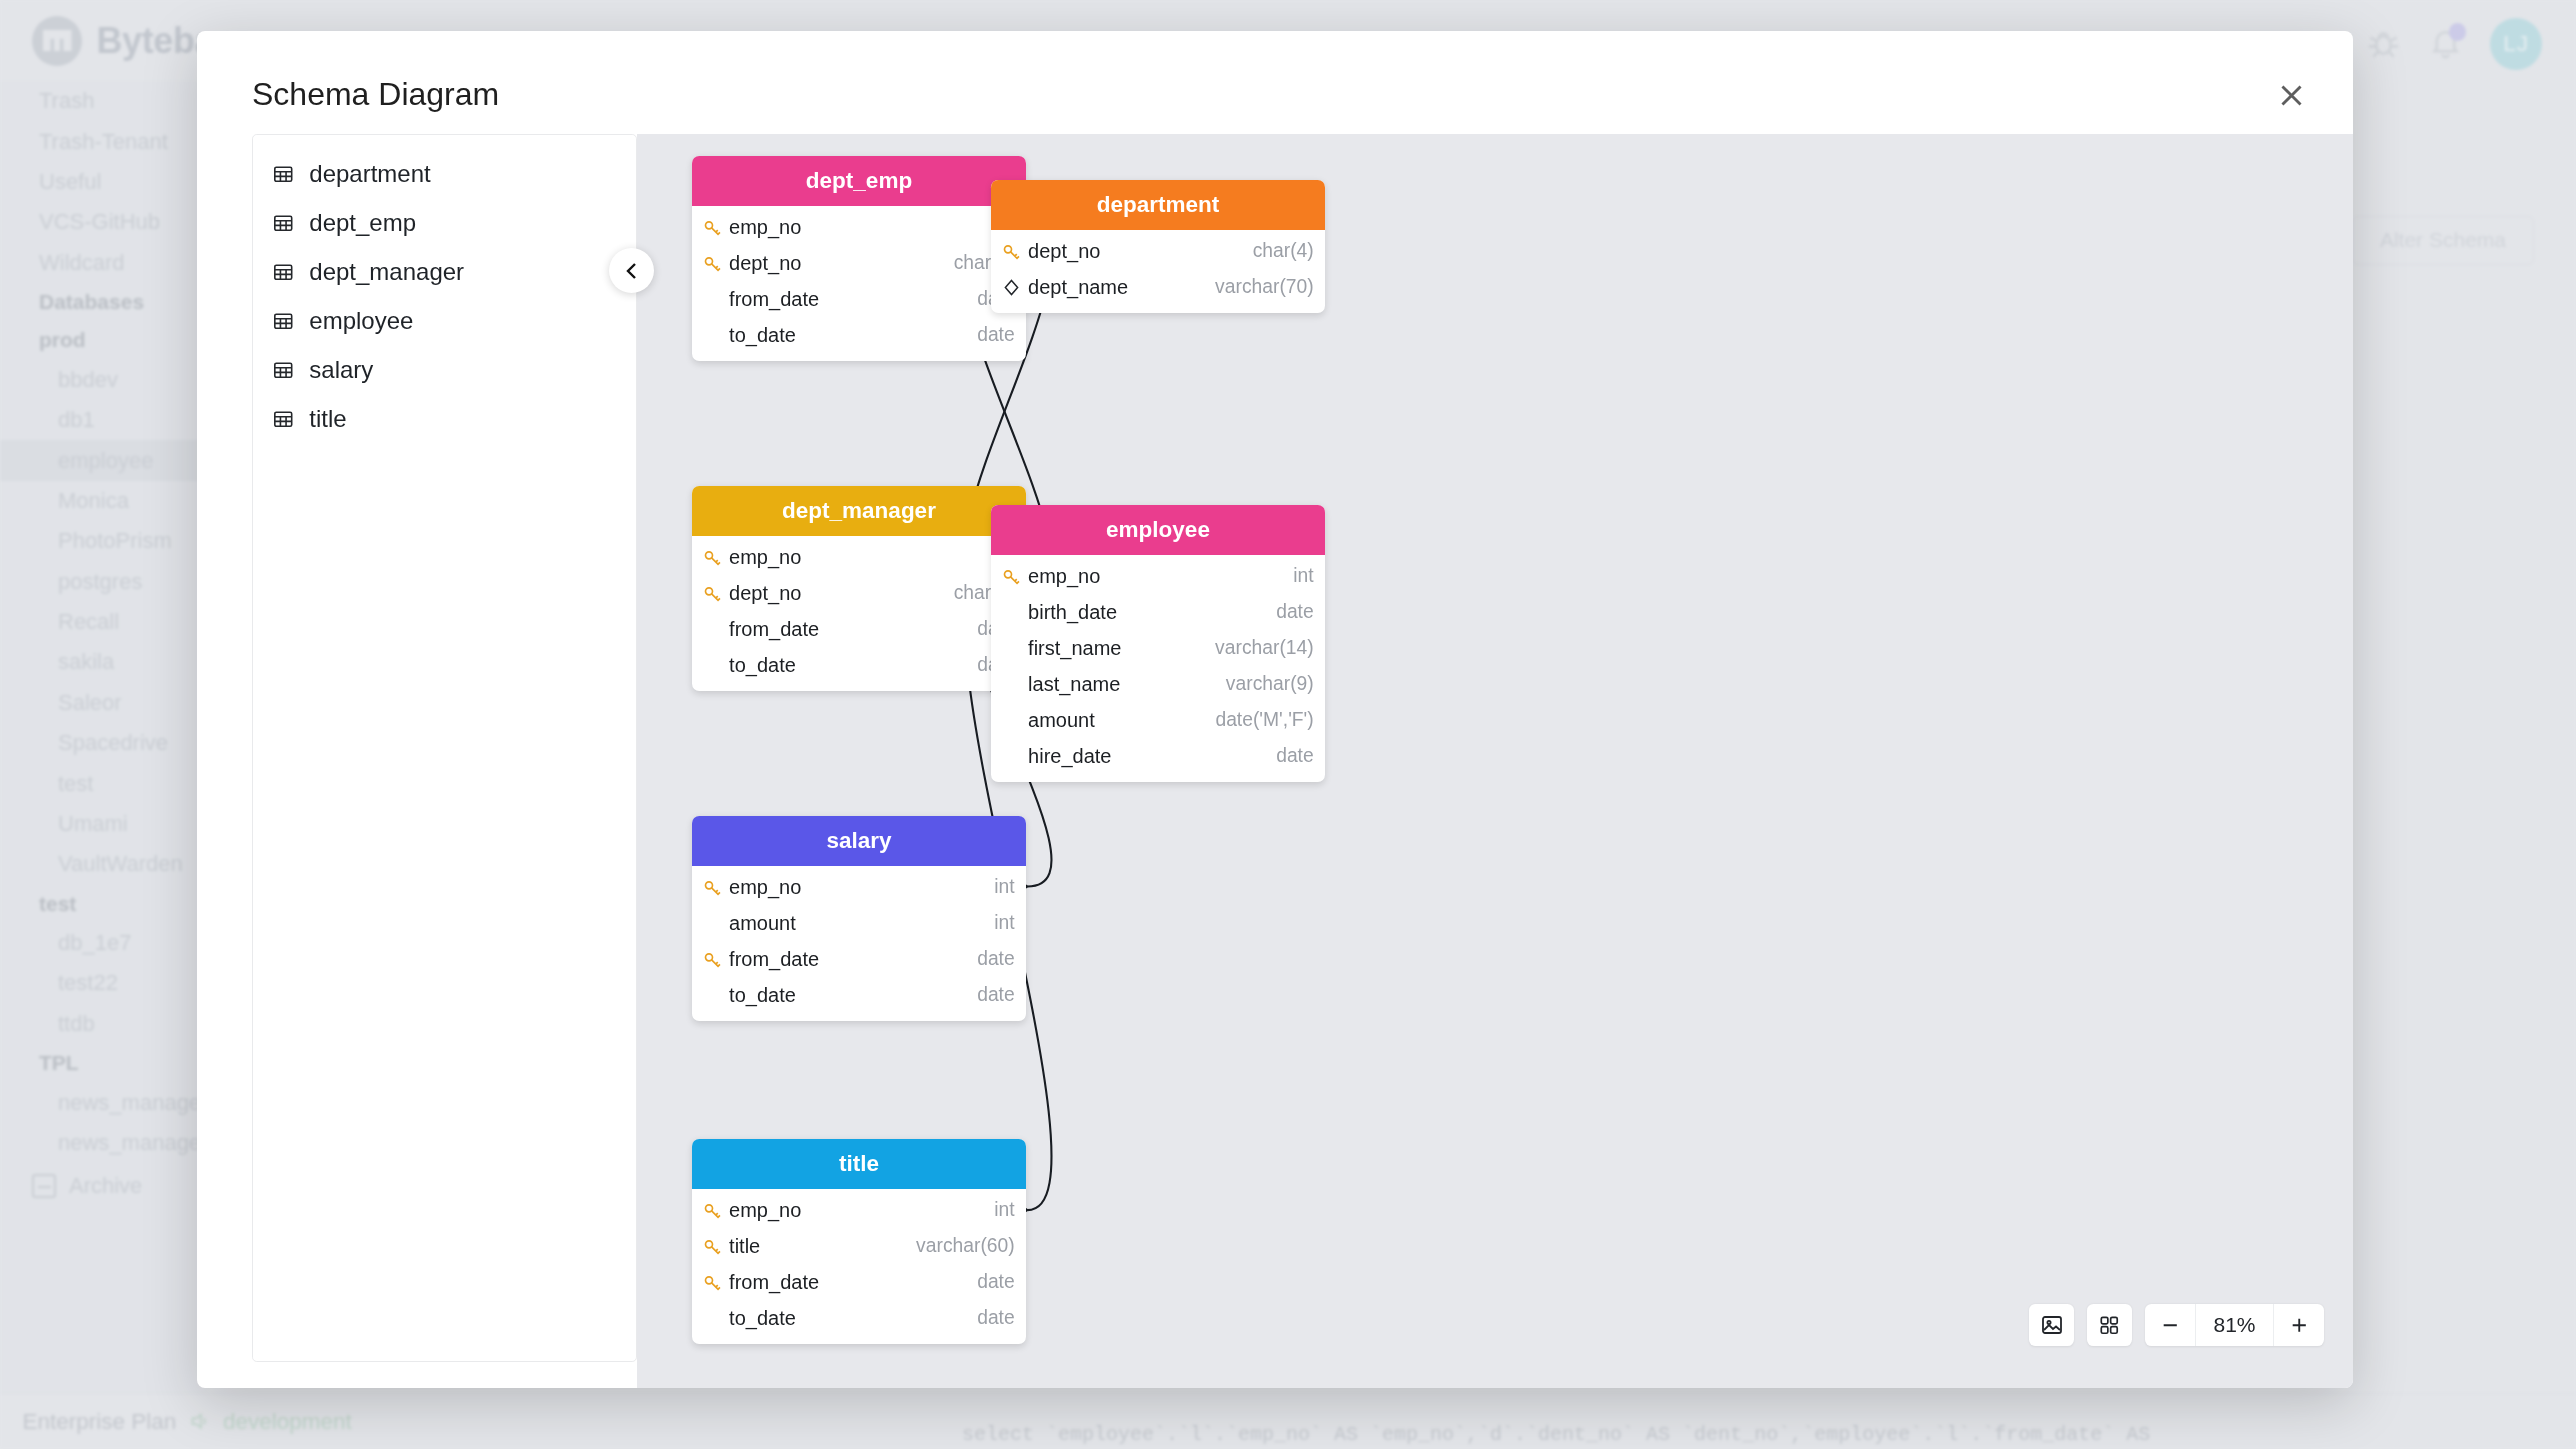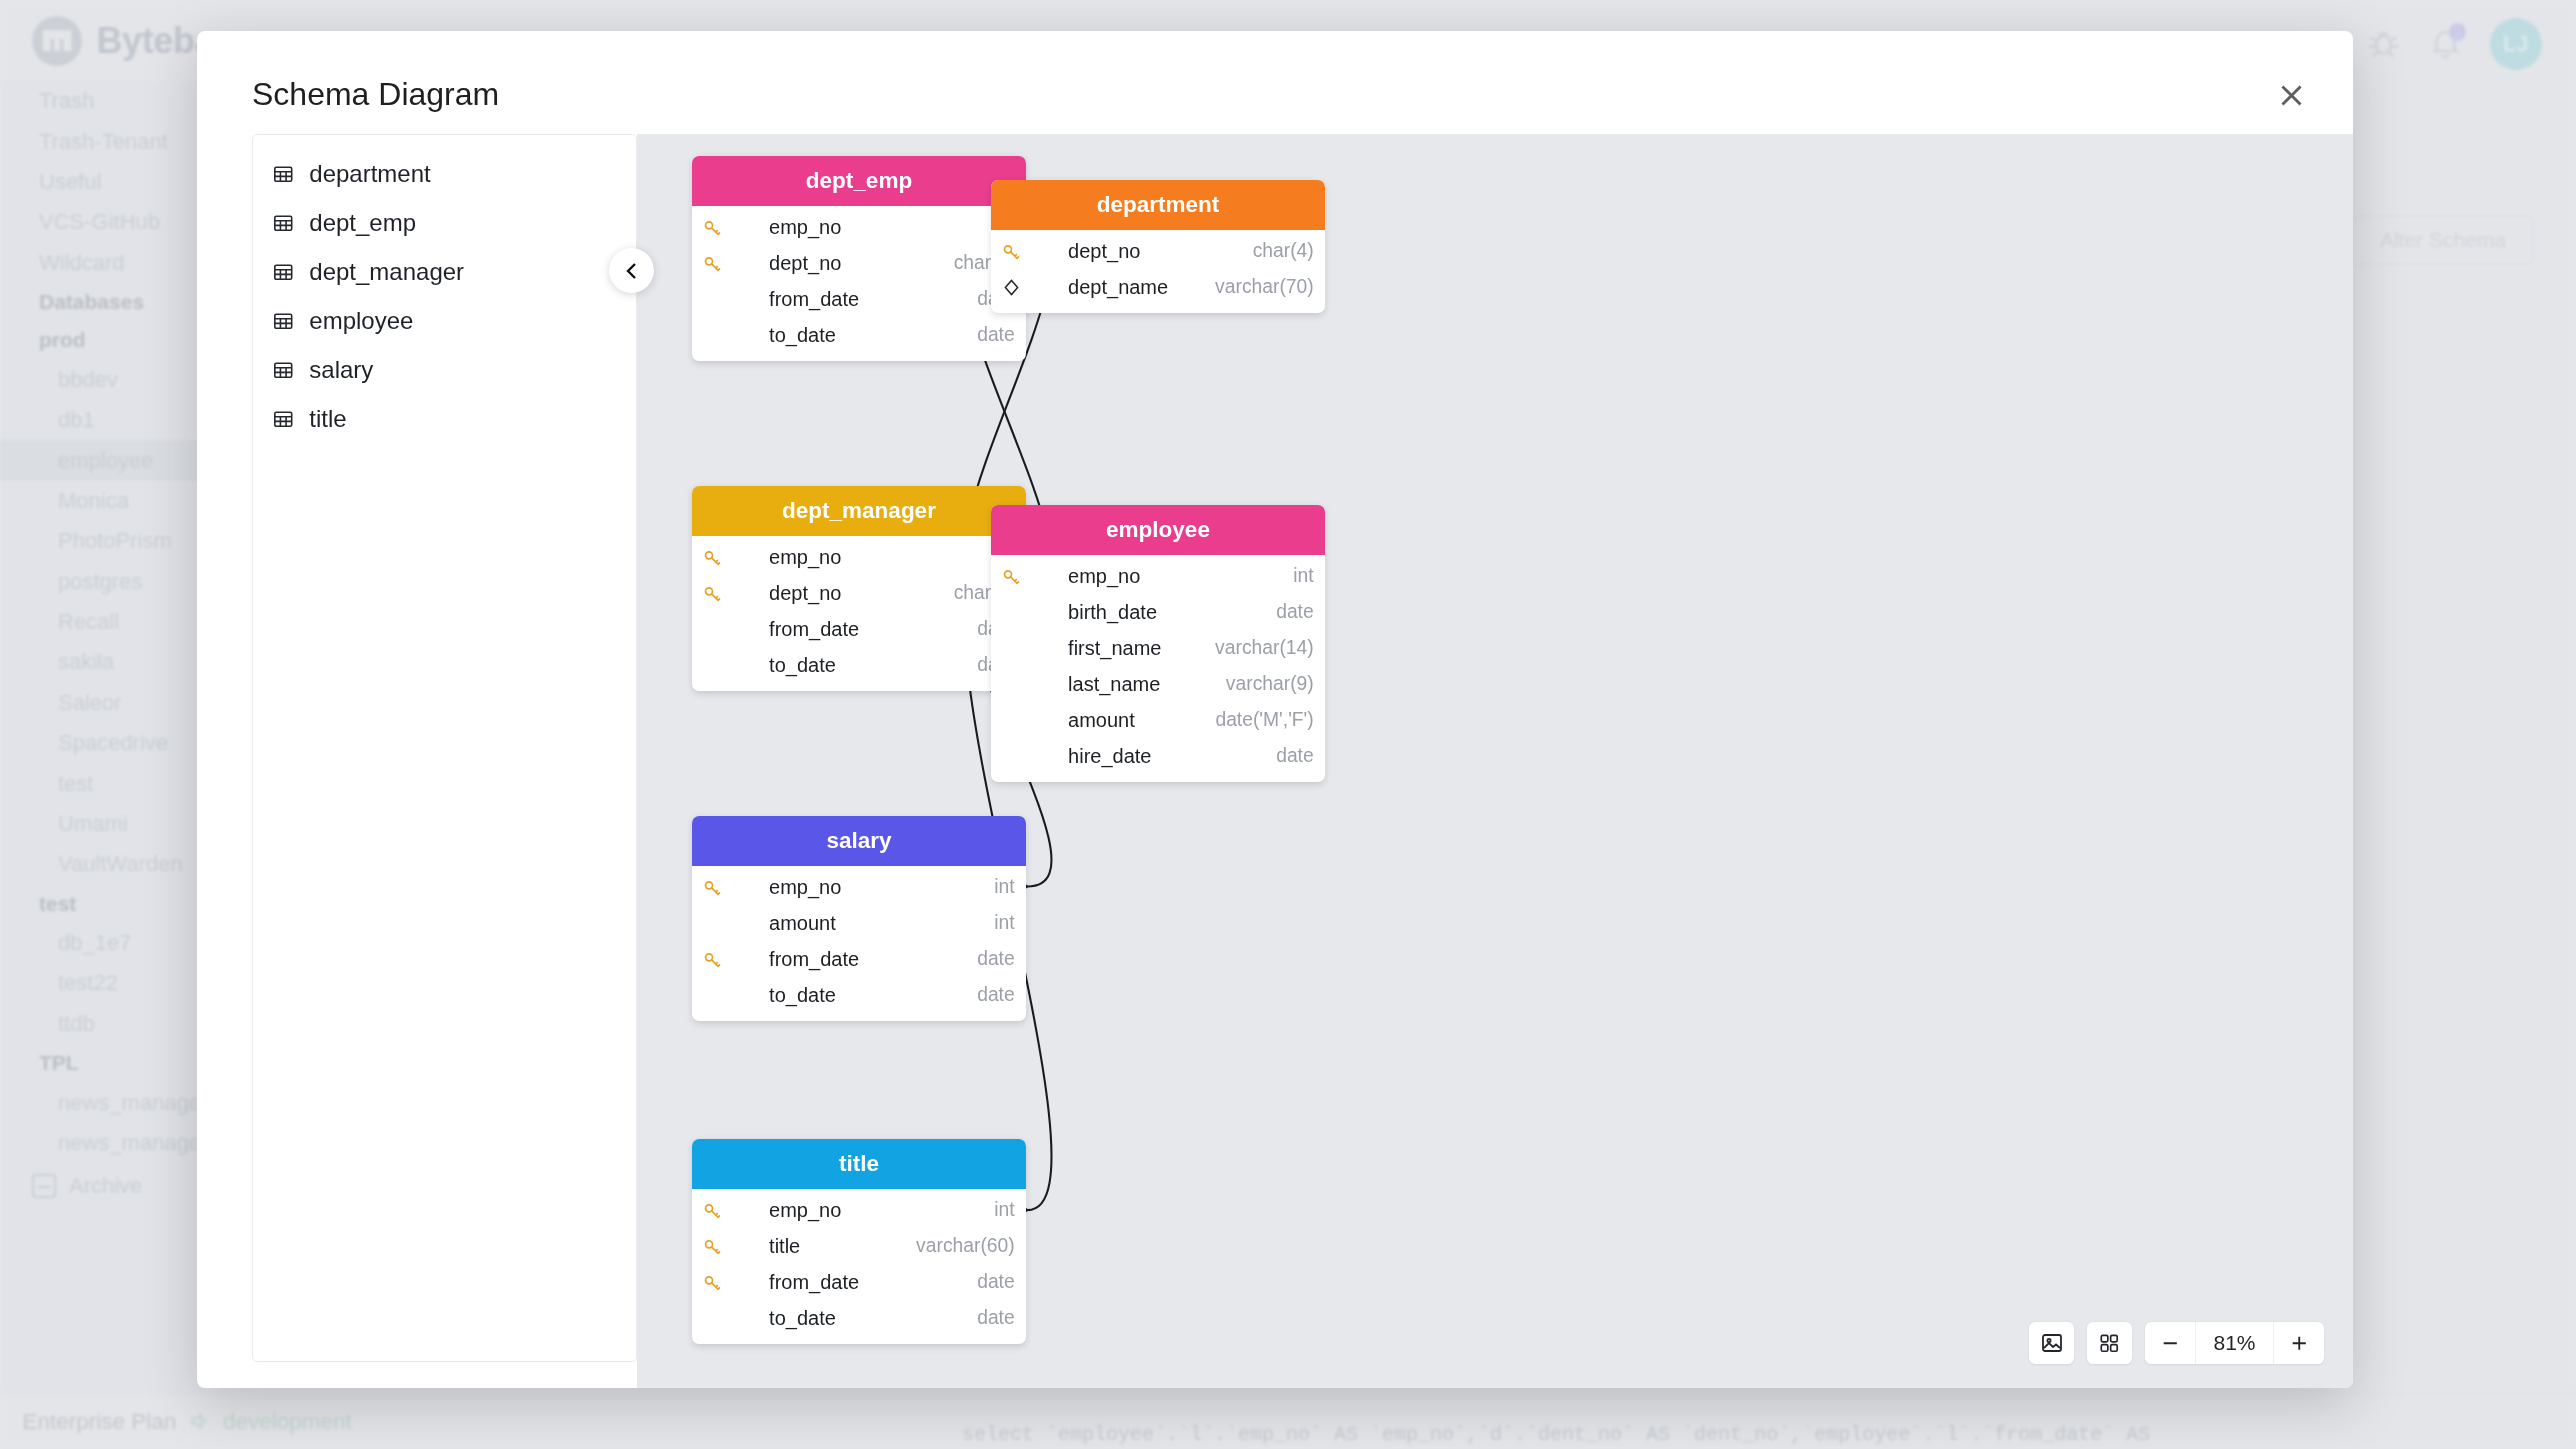--- a/index.html
+++ b/index.html
@@ -135,30 +135,30 @@
     box-shadow: 0 2.4px 7.2px rgba(0,0,0,.13);
     overflow: hidden;
   }
   .node-hd {
     height: 50px; display: flex; align-items: center; justify-content: center;
     color: #fff; font-size: 22.5px; font-weight: 700;
   }
   .node-body { padding: 3.2px 0 8px 0; }
   .col-row {
     display: flex; align-items: center;
-    height: 36px; padding: 0 11.3px 0 9.7px; gap: 40px;
+    height: 36px; padding: 0 11.3px 0 9.7px;
   }
   .col-ico { width: 21px; height: 21px; flex: none; margin-right: 6.4px; }
   .col-ico.empty { visibility: hidden; }
   .col-name { font-size: 20px; color: #1c1f23; flex: 1; }
   .col-type { font-size: 19.3px; color: #9b9fa6; }
 
   
   .zoom-bar {
-    position: absolute; right: 29px; bottom: 24px;
+    position: absolute; right: 29px; bottom: 42px;
     display: flex; align-items: center; gap: 13px; z-index: 8;
   }
   .zb-btn {
     width: 45px; height: 42px; border-radius: 6.4px; background: #fff;
     display: flex; align-items: center; justify-content: center;
     color: #22252a; box-shadow: 0 0.8px 2.4px rgba(0,0,0,.08);
   }
   .zoom-group {
     display: flex; align-items: center; background: #fff;
     border-radius: 6.4px; box-shadow: 0 0.8px 2.4px rgba(0,0,0,.08); overflow: hidden;

